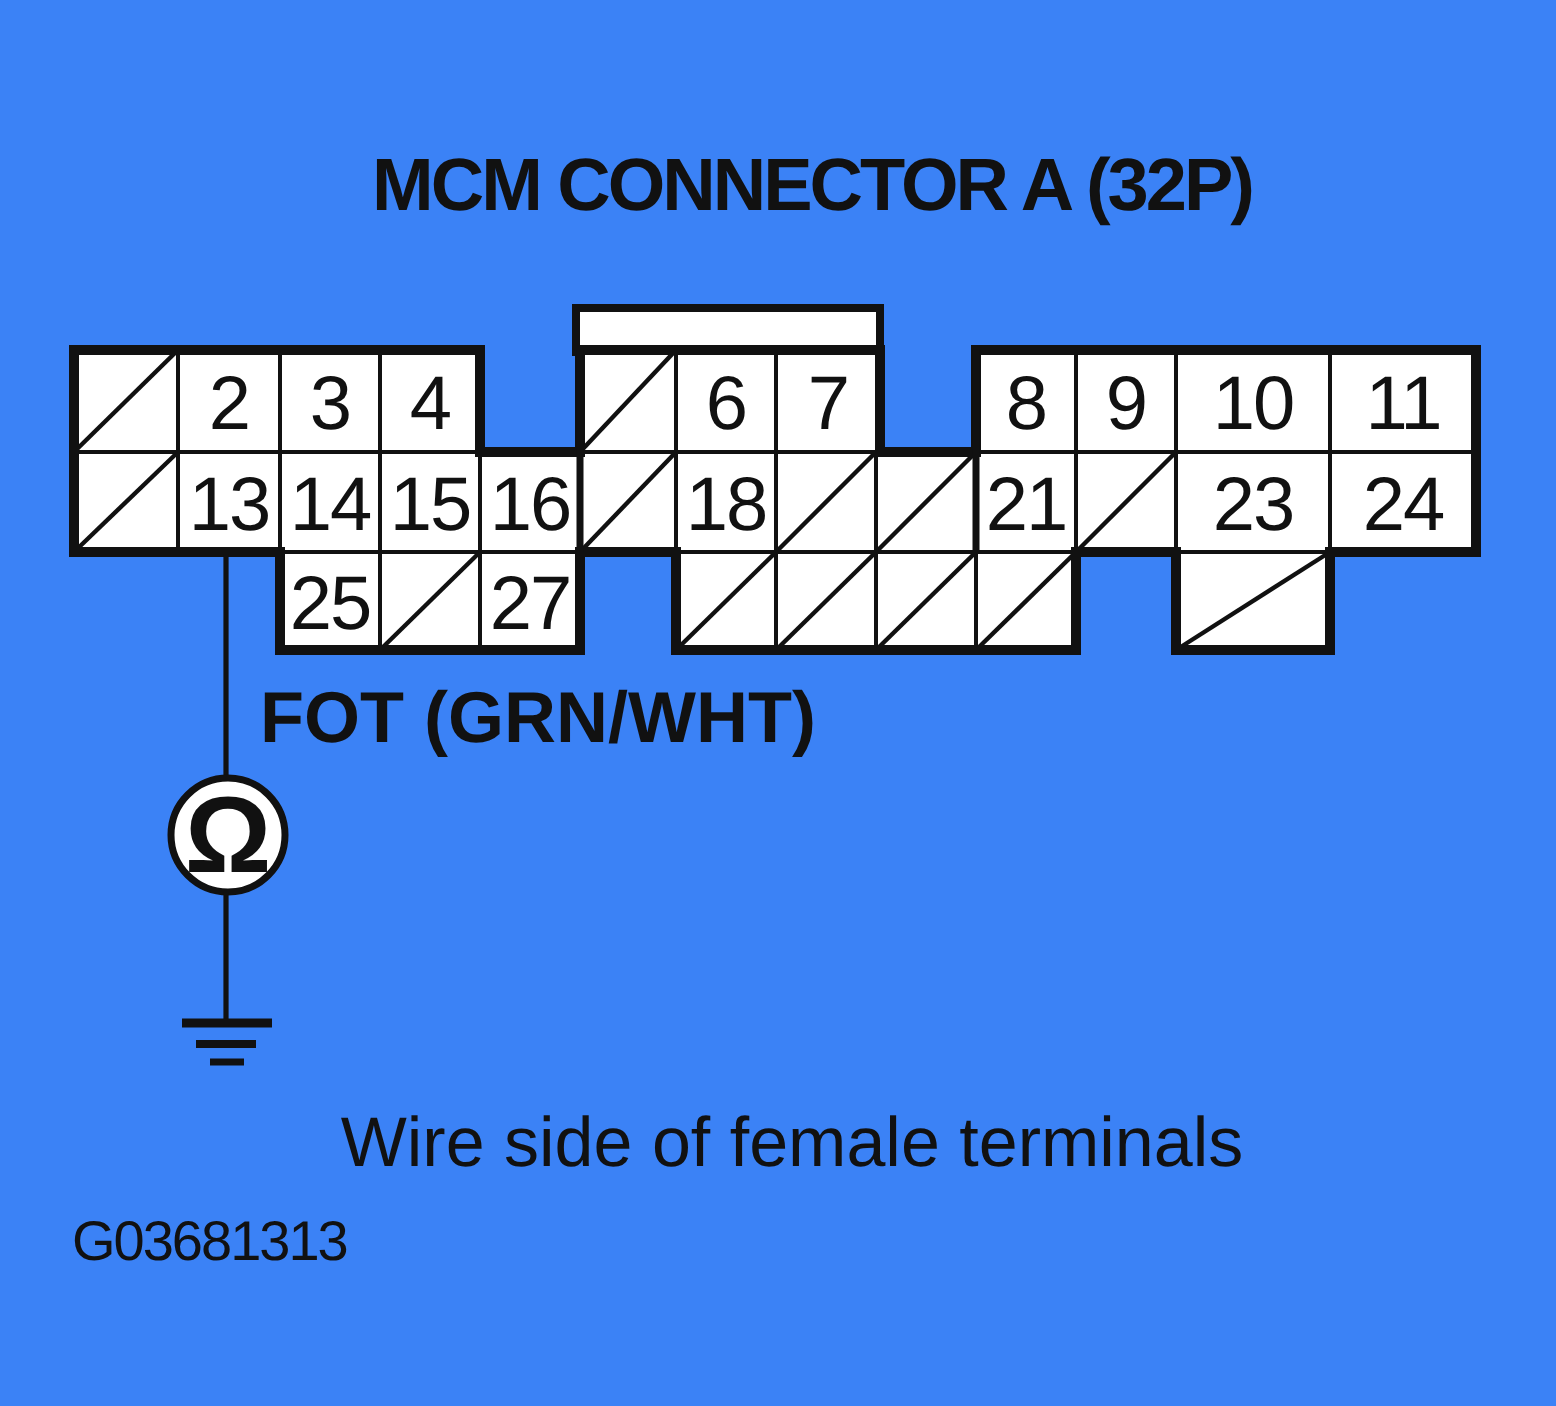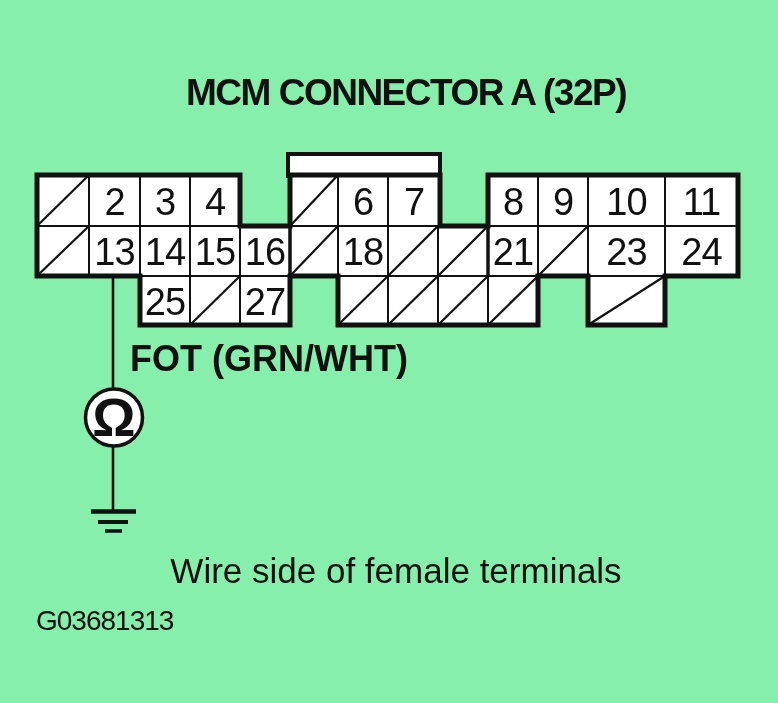--- a/index.html
+++ b/index.html
@@ -4,21 +4,21 @@
 <style>
   html, body {
     margin: 0;
     padding: 0;
     background: #ffffff;
   }
   .page {
     position: relative;
     width: 778px;
     height: 703px;
-    background: #86efac;
+    background: #3b82f6;
     overflow: hidden;
   }
   svg { display: block; }
 
   .title-text {
     font-family: "Liberation Sans", sans-serif;
     font-weight: bold;
     font-size: 37px;
     letter-spacing: -1.5px;
     fill: #111111;

